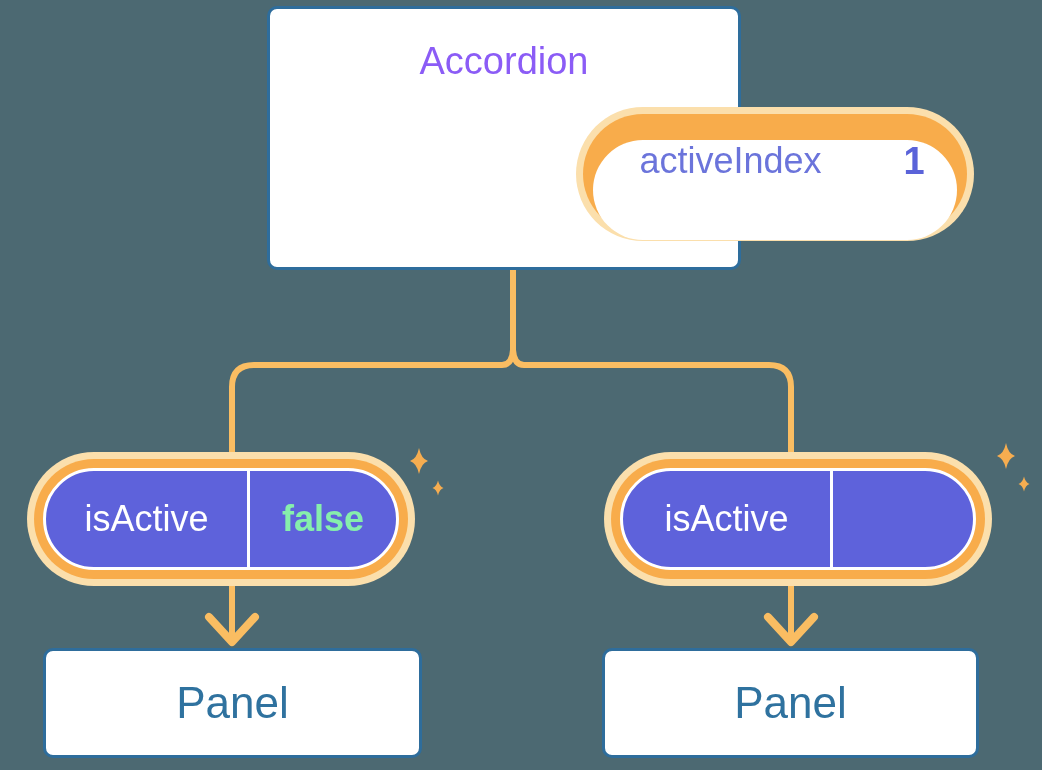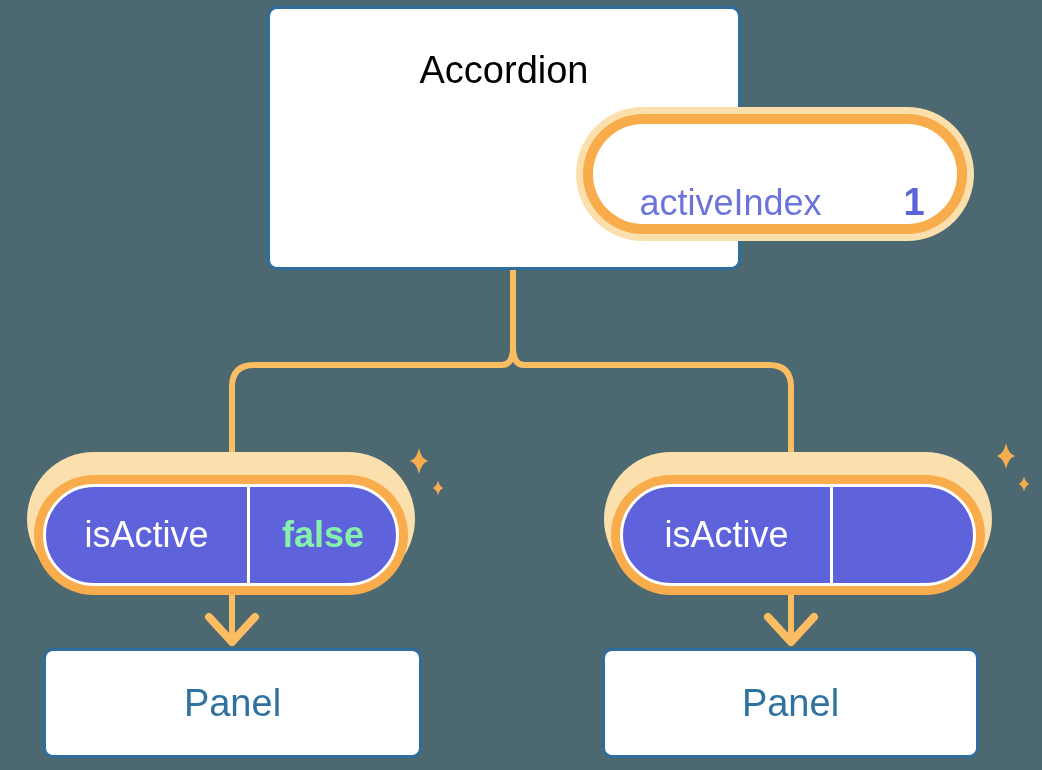--- a/index.html
+++ b/index.html
@@ -23,35 +23,35 @@
   
   .comp-box {
     position: absolute;
     background: #ffffff;
     border: 3px solid #2E6D9C;
     border-radius: 10px;
     box-sizing: border-box;
   }
   .accordion-box { left: 267px; top: 6px; width: 474px; height: 264px; }
   .comp-title {
-    margin-top: 40px;
+    margin-top: 31px;
     text-align: center;
     font-size: 38px;
     font-weight: 500;
-    color: #000000;
+    color: #8b5cf6;
   }
   .panel-box {
     display: flex;
     align-items: center;
     justify-content: center;
   }
   .panel-left  { left: 43px;  top: 648px; width: 379px; height: 110px; }
   .panel-right { left: 602px; top: 648px; width: 377px; height: 110px; }
   .panel-label {
-    font-size: 38px;
+    font-size: 44px;
     font-weight: 500;
     color: #2F729F;
   }
 
   
   .state-pill {
     position: absolute;
     left: 306px; top: 98px;
     width: 398px; height: 134px;
     background: #FBDFAC;          
@@ -64,22 +64,23 @@
     border-radius: 999px;
     height: 100%;
     padding: 10px;
     box-sizing: border-box;
   }
   .state-core {
     background: #ffffff;
     border-radius: 999px;
     height: 100%;
     display: flex;
-    align-items: flex-end;
+    align-items: flex-start;
     overflow: hidden;
+    margin-top: 16px;
   }
   .state-core .cell-name {
     width: 275px;
     display: flex; align-items: center; justify-content: center;
     font-size: 36px;
     color: #6B74DB;
   }
   .state-core .cell-sep { width: 3px; background: #F9BE6B; }
   .state-core .cell-value {
     flex: 1;
@@ -99,21 +100,20 @@
     box-sizing: border-box;
   }
   .prop-pill-left  { left: 27px;  top: 452px; }
   .prop-pill-right { left: 604px; top: 452px; }
   .prop-ring {
     background: #F8AC4B;
     border-radius: 999px;
     height: 100%;
     padding: 9px;
     box-sizing: border-box;
-    margin-top: 16px;
   }
   .prop-core {
     background: #5E62DB;
     border: 3px solid #ffffff;
     border-radius: 999px;
     height: 100%;
     box-sizing: border-box;
     display: flex;
     align-items: stretch;
     overflow: hidden;

